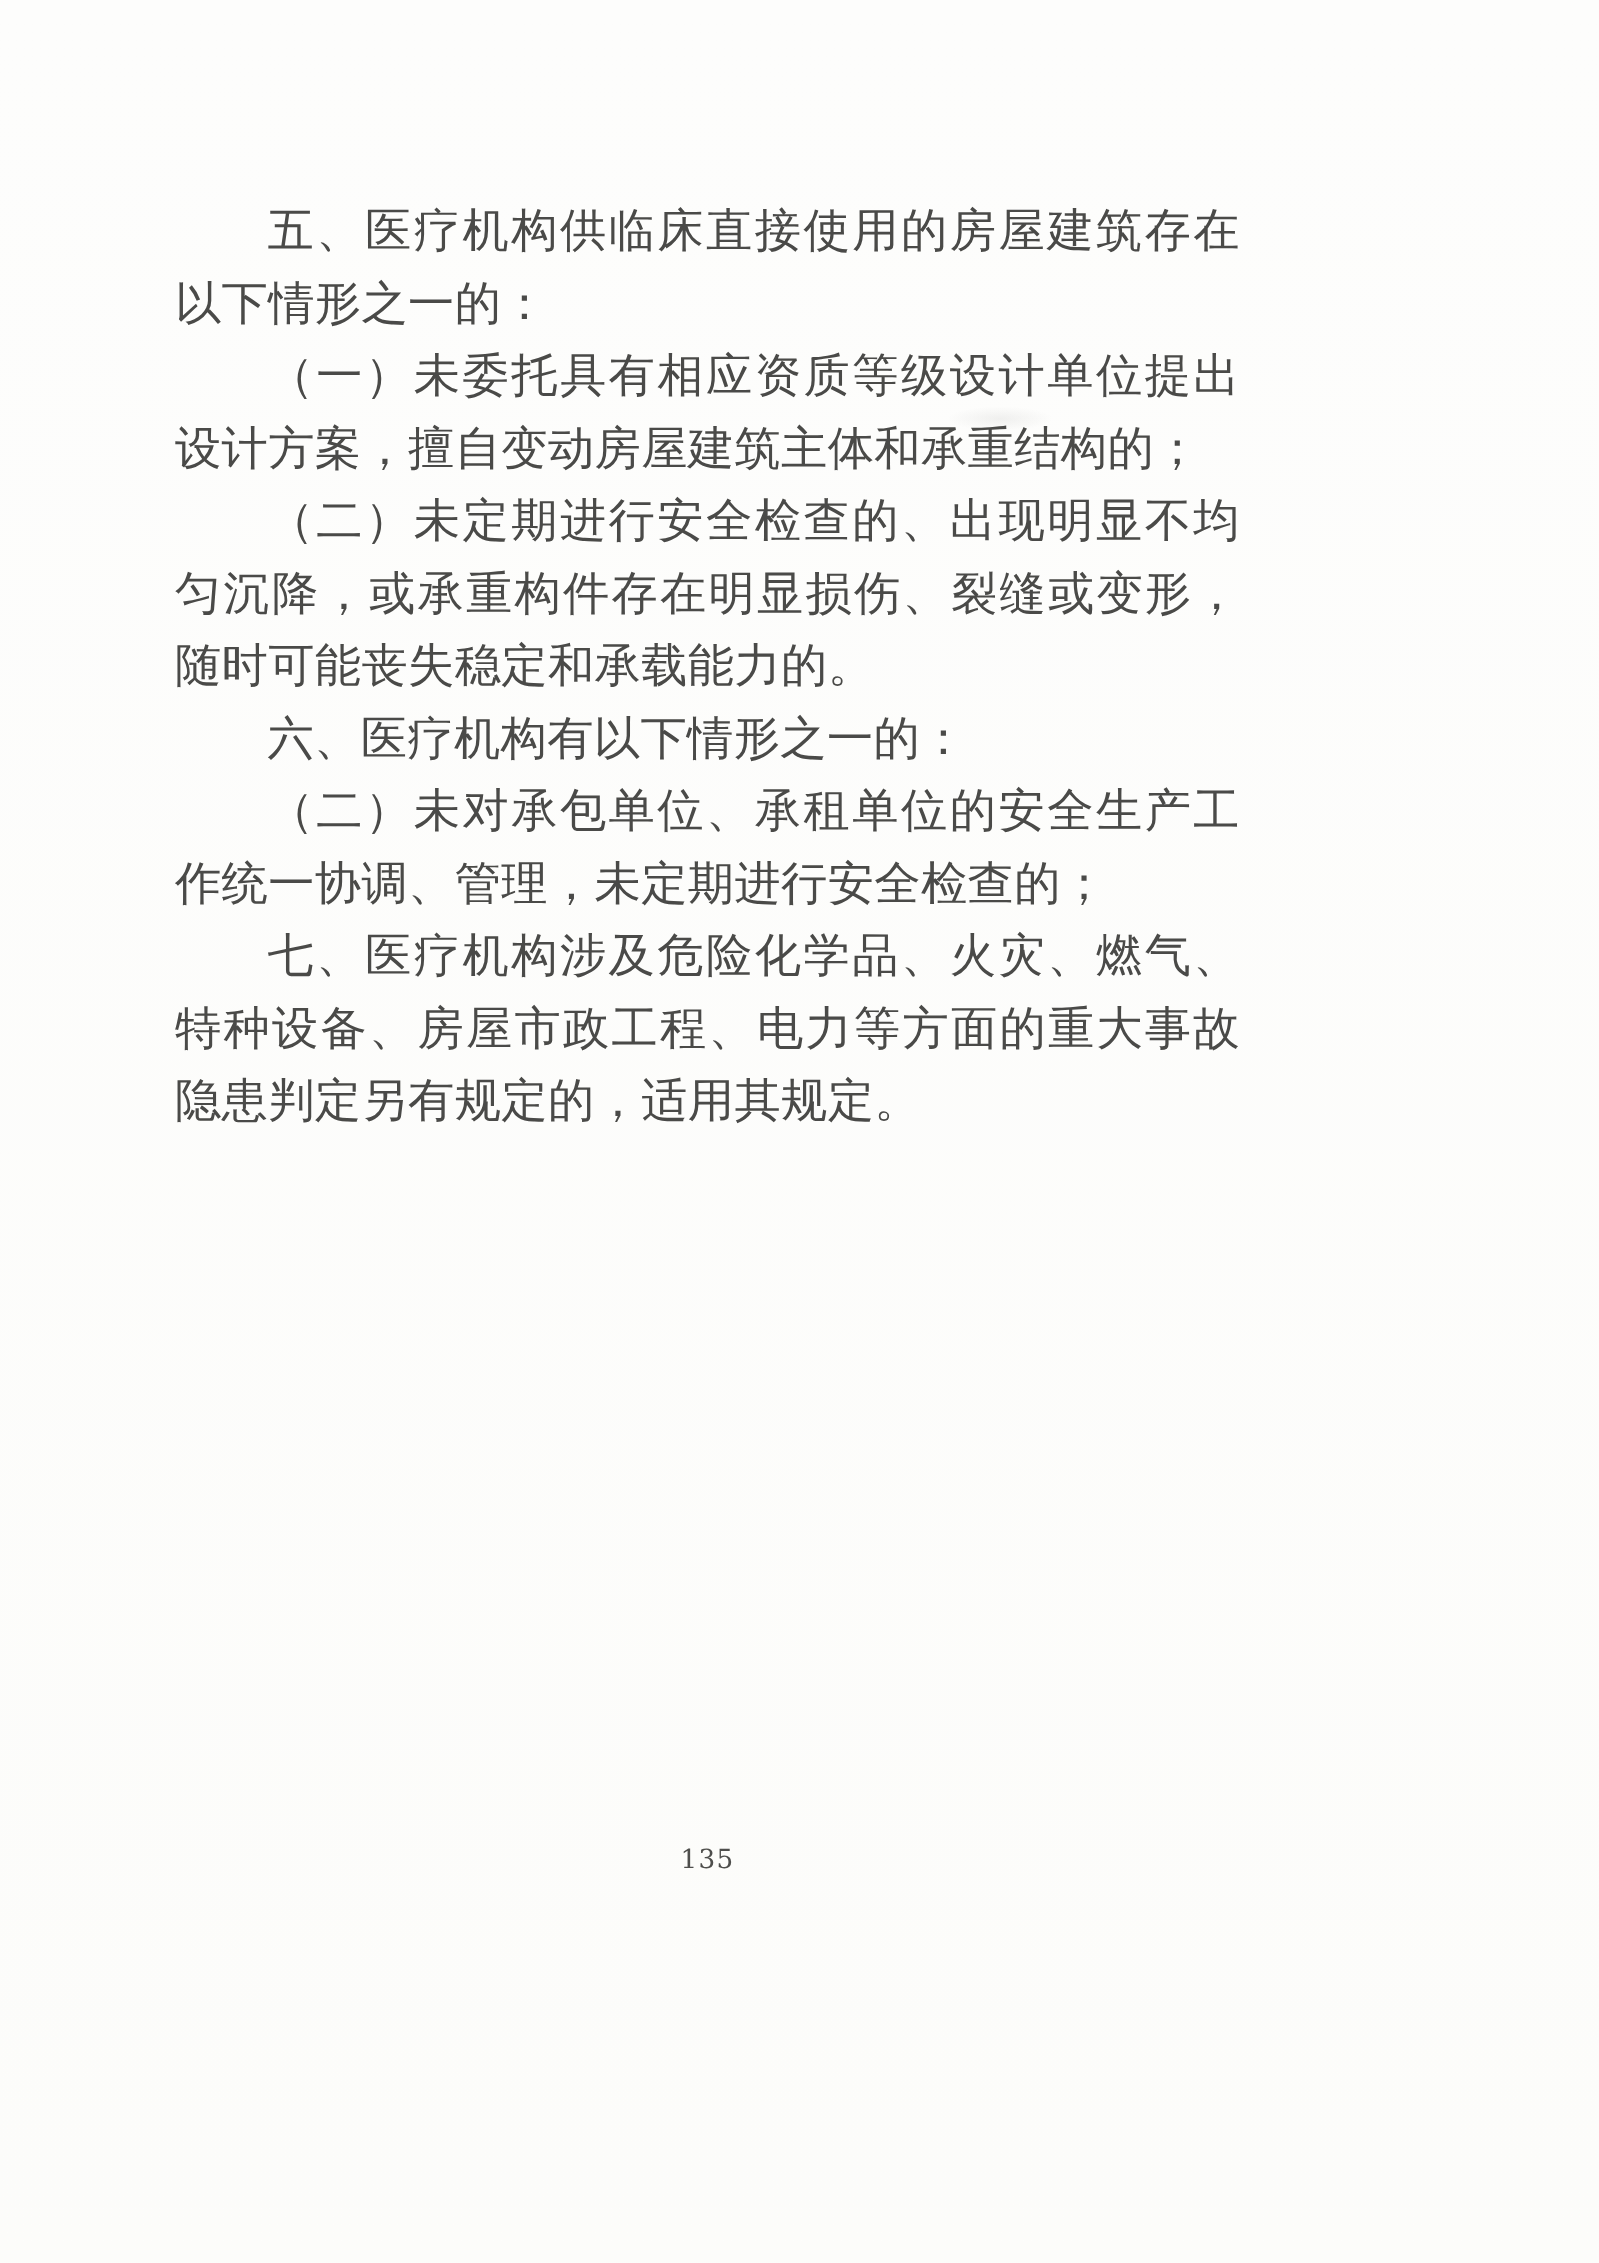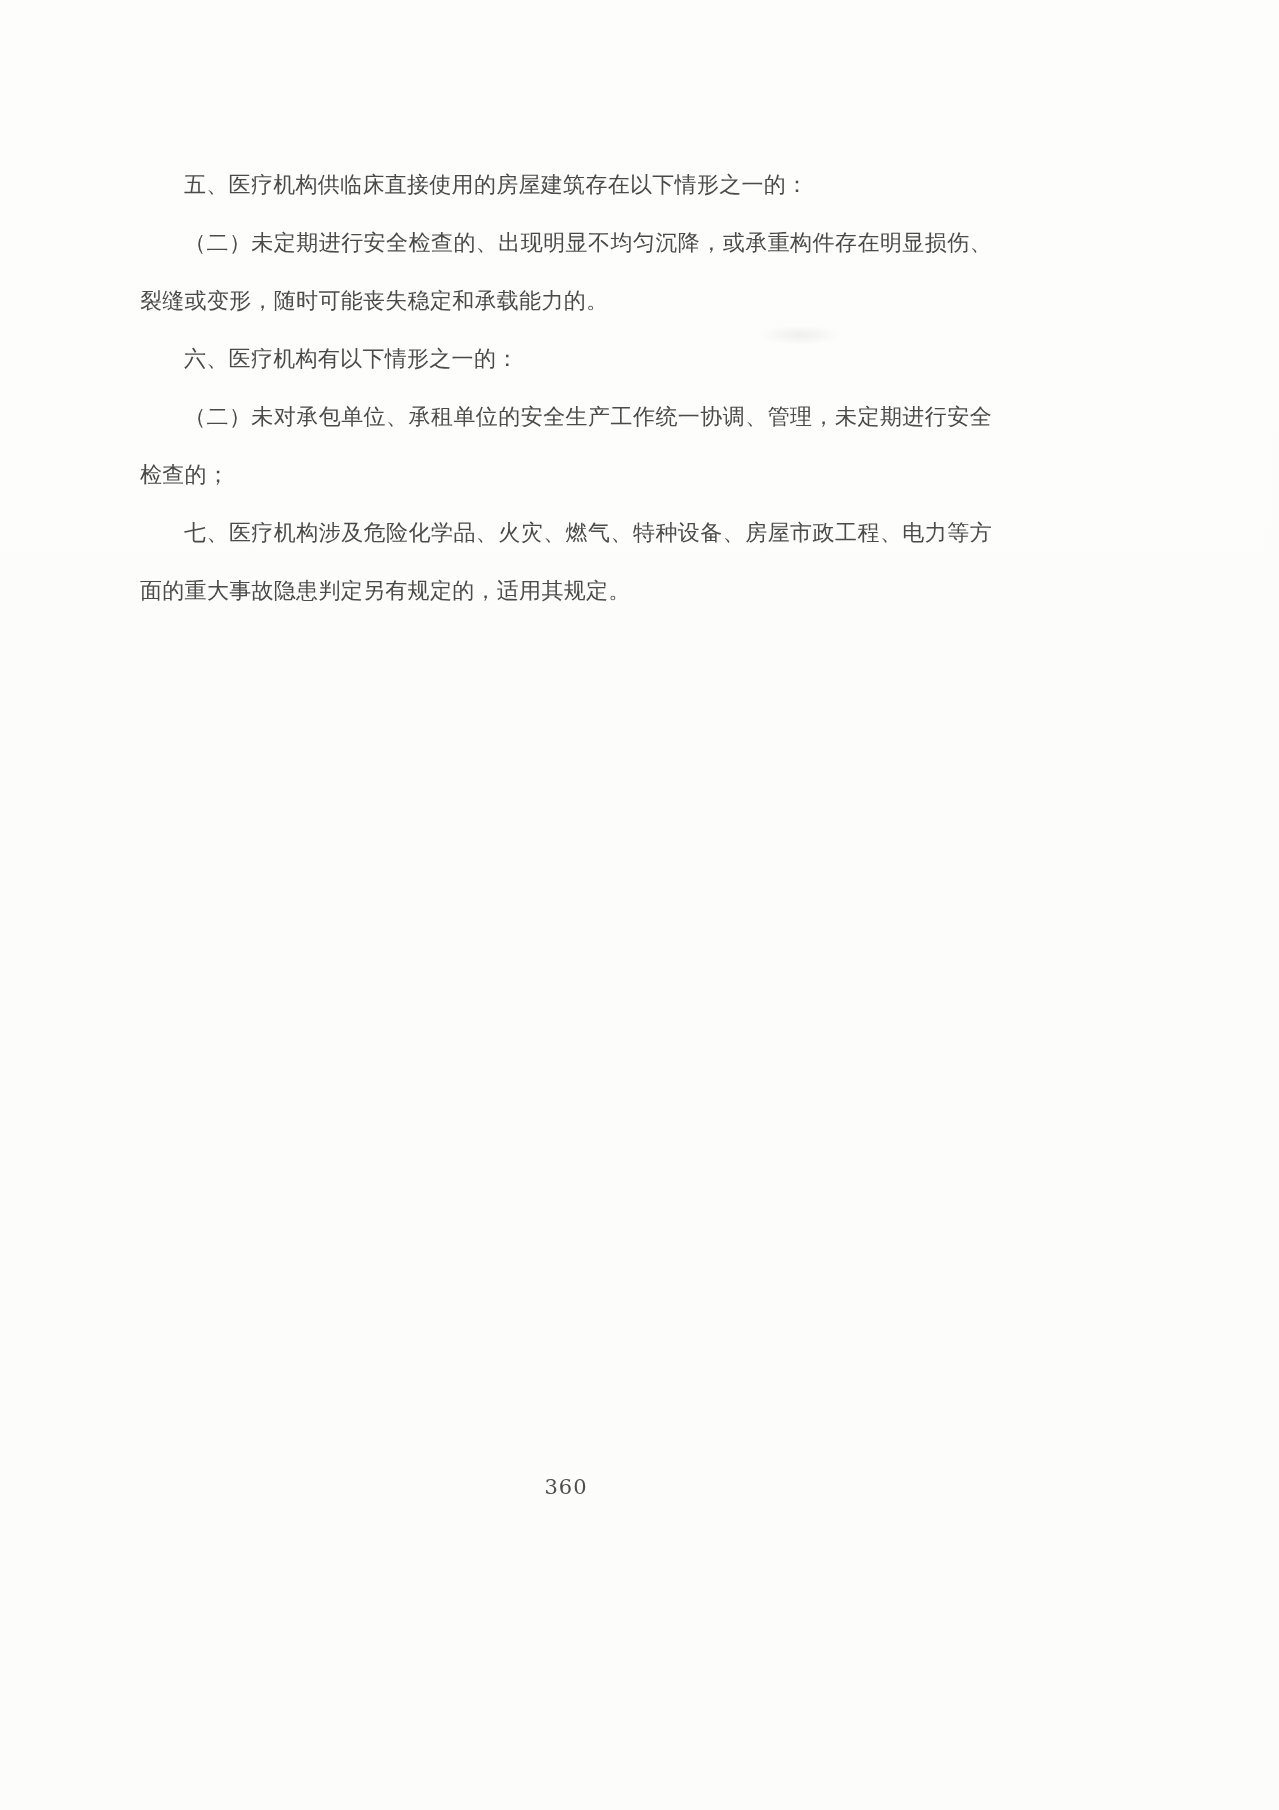--- a/index.html
+++ b/index.html
@@ -22,21 +22,21 @@
       radial-gradient(ellipse 60px 14px at 800px 335px, rgba(120,120,118,0.10), rgba(120,120,118,0) 70%),
       radial-gradient(ellipse 30px 10px at 1408px 180px, rgba(120,120,118,0.08), rgba(120,120,118,0) 70%),
       linear-gradient(180deg, #fdfdfc 0%, #fcfcfa 100%);
   }
   .doc-body {
     position: absolute;
     left: 140px;
     top: 156px;
     width: 852px;
     color: #4a4a48;
-    font-size: 22px;
+    font-size: 37px;
     line-height: 58px;
     text-align: justify;
     text-justify: inter-ideograph;
     letter-spacing: 0.3px;
   }
   .para {
     margin: 0;
     padding: 0;
     text-indent: 2em;
     text-align: justify;
@@ -52,19 +52,20 @@
     color: #4e4e4c;
     letter-spacing: 1px;
   }
 </style>
 </head>
 <body>
 
 <div class="scan-page">
   <div class="doc-body">
     <p class="para">五、医疗机构供临床直接使用的房屋建筑存在以下情形之一的：</p>
+    <p class="para">（一）未委托具有相应资质等级设计单位提出设计方案，擅自变动房屋建筑主体和承重结构的；</p>
     <p class="para">（二）未定期进行安全检查的、出现明显不均匀沉降，或承重构件存在明显损伤、裂缝或变形，随时可能丧失稳定和承载能力的。</p>
     <p class="para">六、医疗机构有以下情形之一的：</p>
     <p class="para">（二）未对承包单位、承租单位的安全生产工作统一协调、管理，未定期进行安全检查的；</p>
     <p class="para">七、医疗机构涉及危险化学品、火灾、燃气、特种设备、房屋市政工程、电力等方面的重大事故隐患判定另有规定的，适用其规定。</p>
   </div>
-  <div class="page-number">360</div>
+  <div class="page-number">135</div>
 </div>
 
 </body></html>

